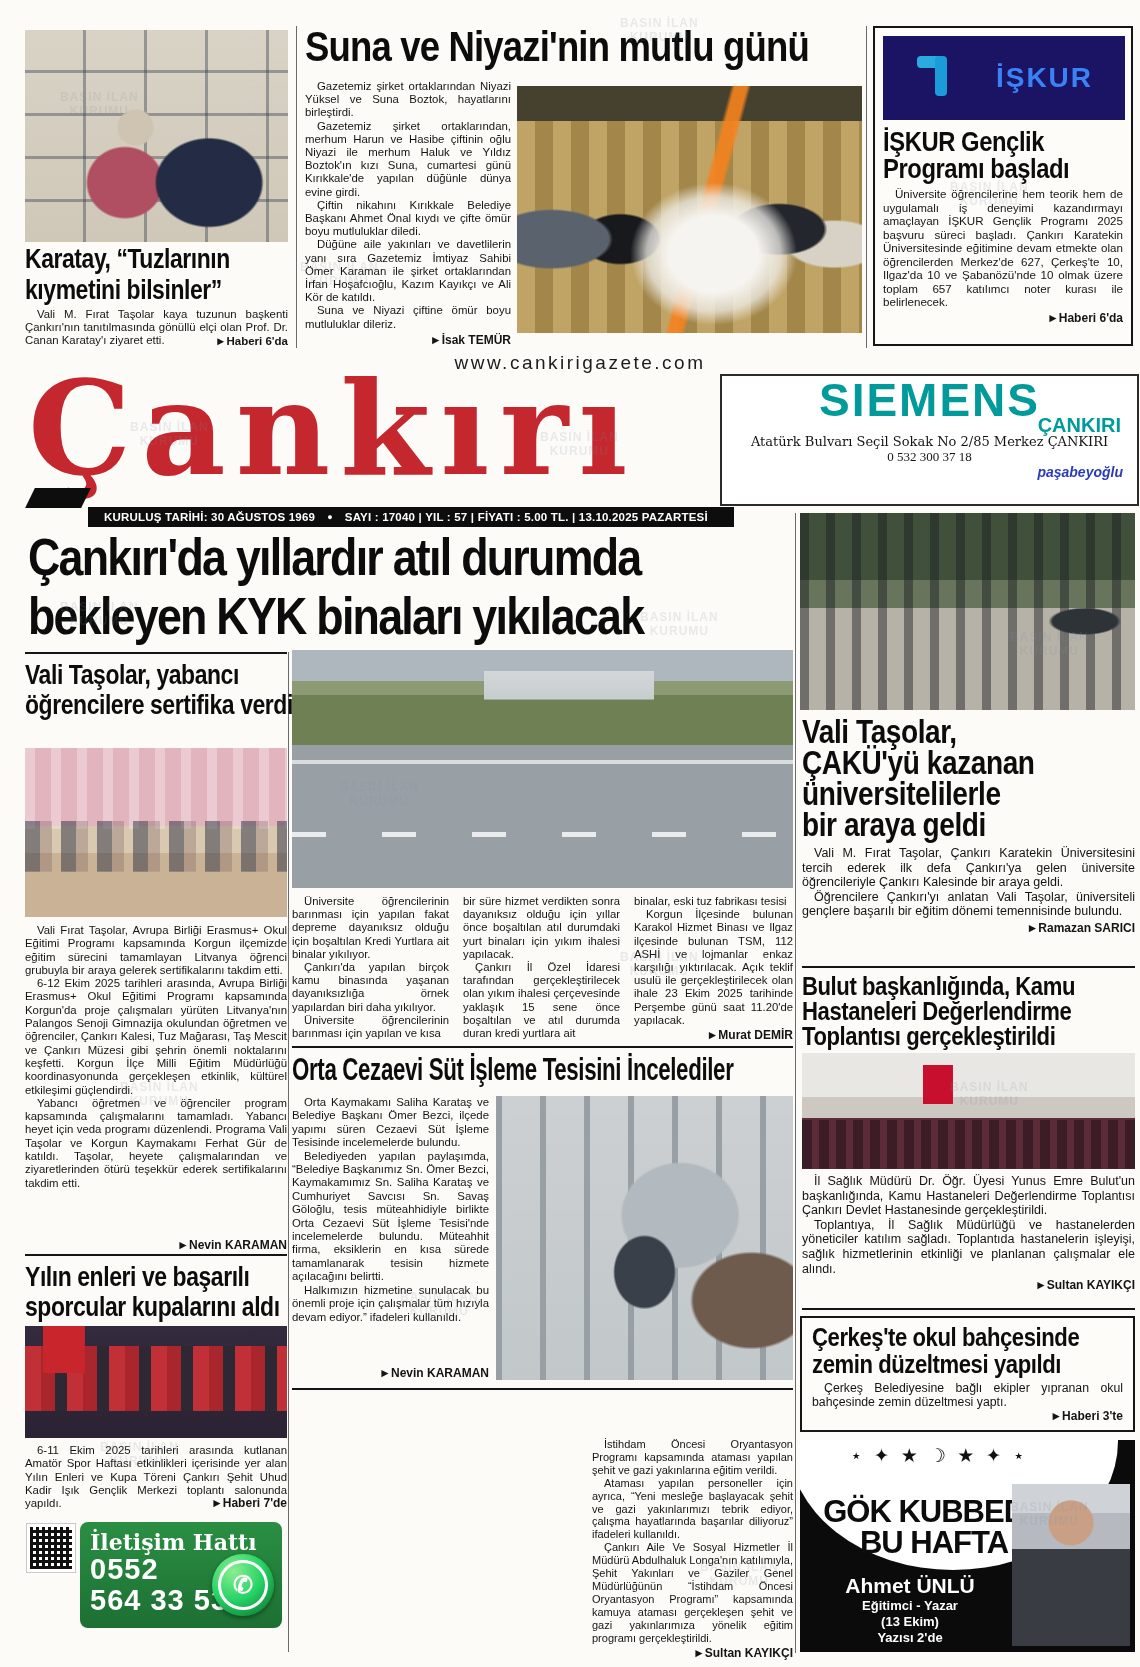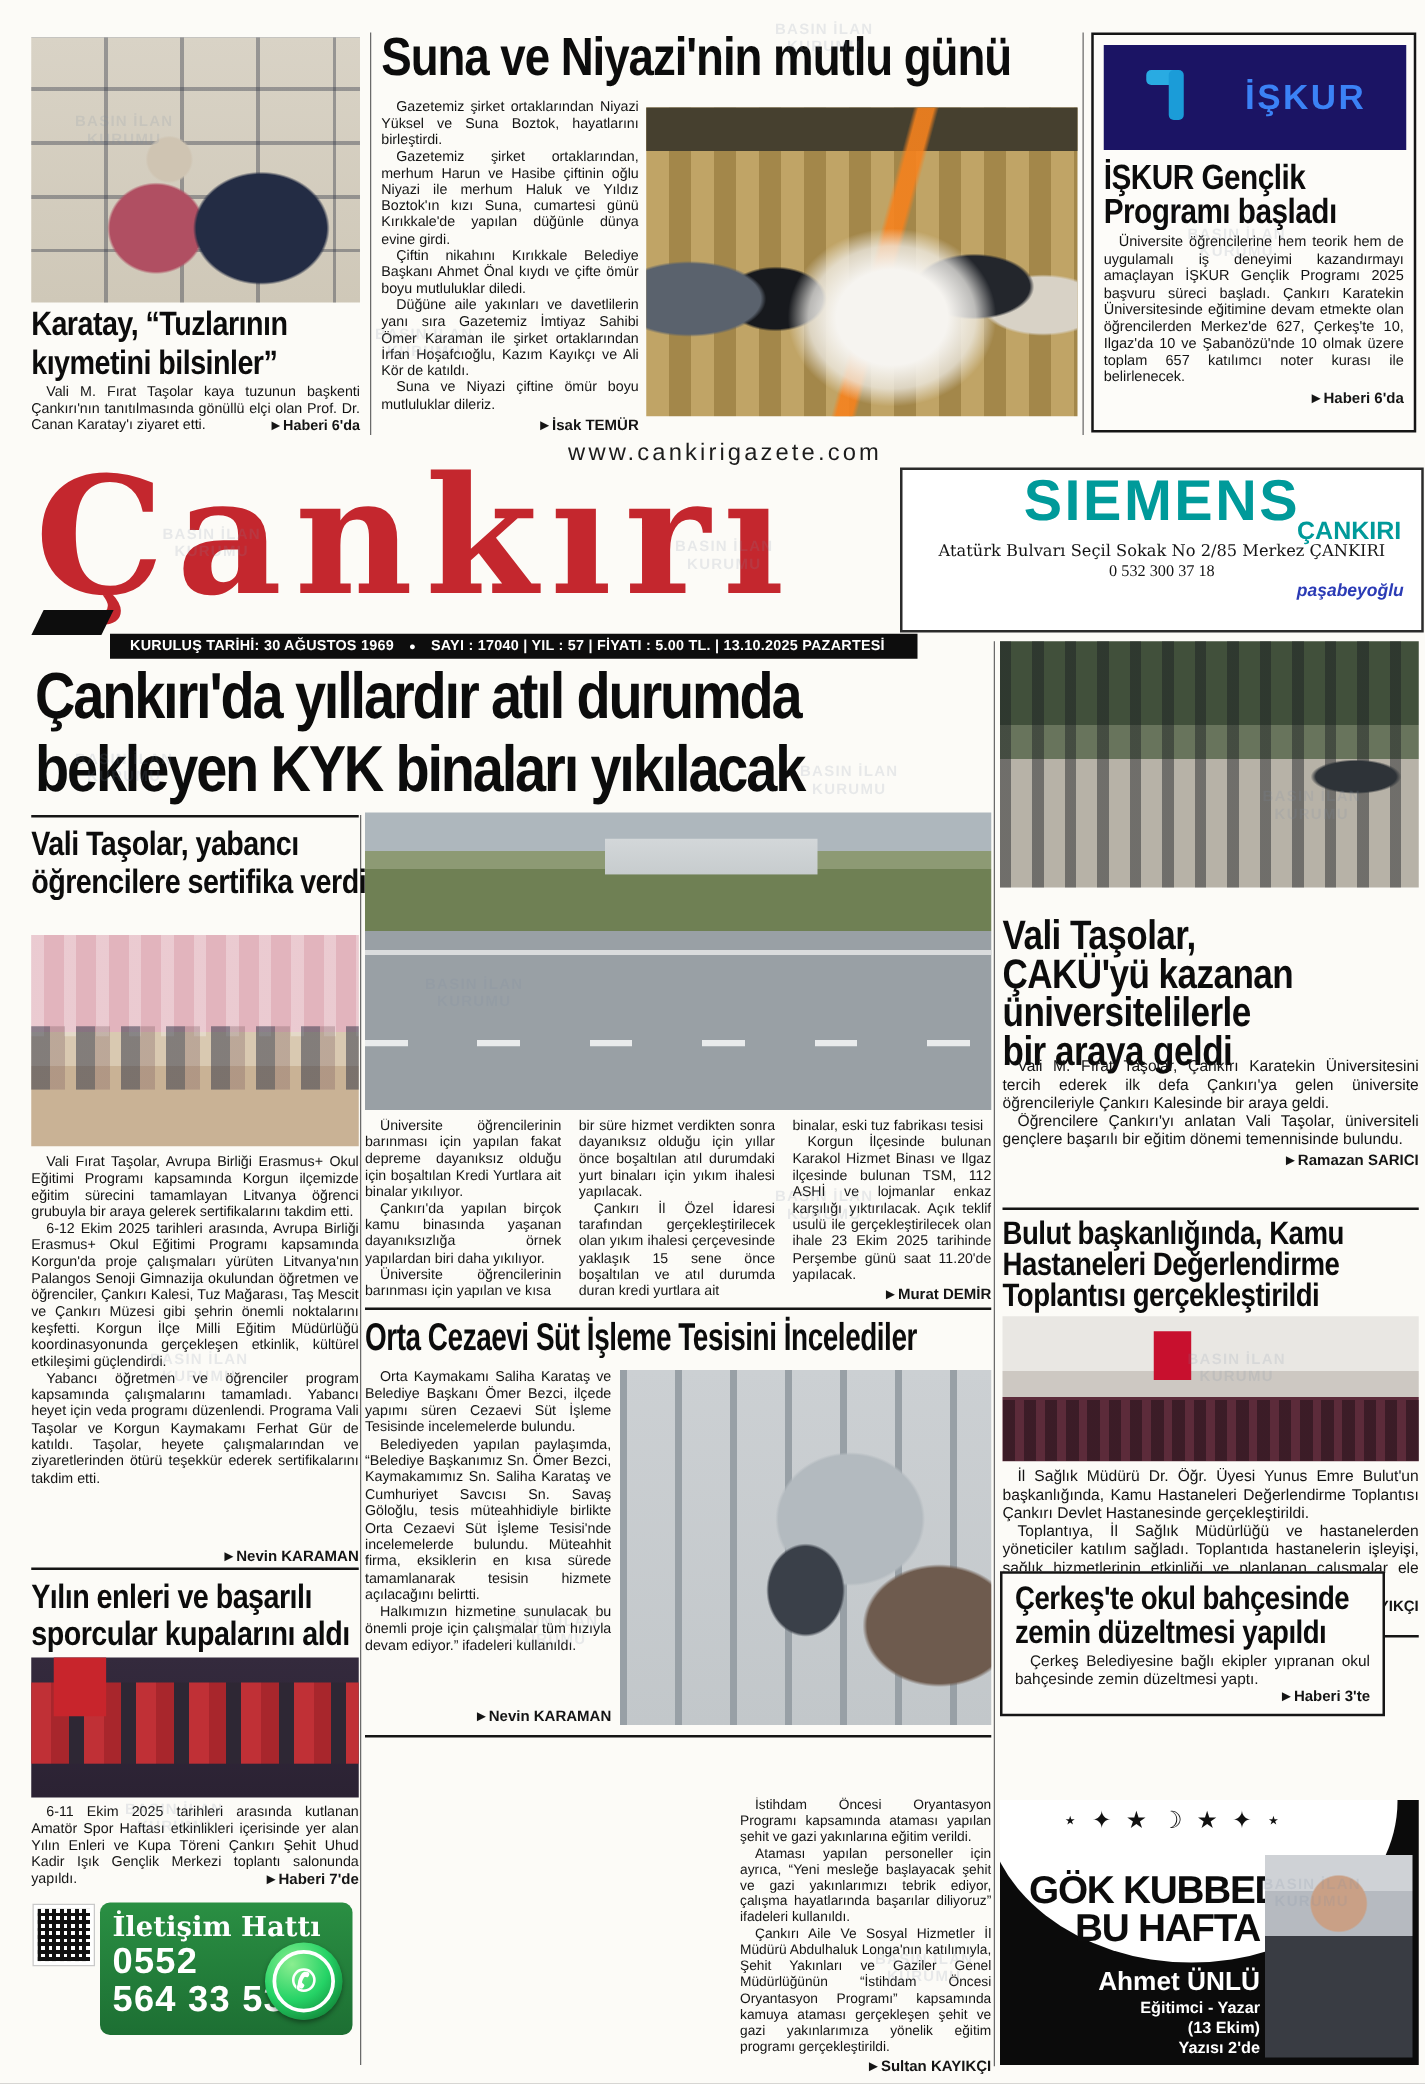--- a/index.html
+++ b/index.html
@@ -231,21 +231,21 @@
   <div class="photo" id="cez-photo" style="left:496px;top:1096px;width:297px;height:284px;"></div>
 
   <div class="rule" style="left:292px;top:1388px;width:501px;height:2px;"></div>
   <div class="ab body" style="left:592px;top:1438px;width:201px;height:206px;font-size:11px;line-height:12.9px;overflow:hidden;">
     <p>İstihdam Öncesi Oryantasyon Programı kapsamında ataması yapılan şehit ve gazi yakınlarına eğitim verildi.</p>
     <p>Ataması yapılan personeller için ayrıca, “Yeni mesleğe başlayacak şehit ve gazi yakınlarımızı tebrik ediyor, çalışma hayatlarında başarılar diliyoruz” ifadeleri kullanıldı.</p>
     <p>Çankırı Aile Ve Sosyal Hizmetler İl Müdürü Abdulhaluk Longa'nın katılımıyla, Şehit Yakınları ve Gaziler Genel Müdürlüğünün “İstihdam Öncesi Oryantasyon Programı” kapsamında kamuya ataması gerçekleşen şehit ve gazi yakınlarımıza yönelik eğitim programı gerçekleştirildi.</p>
   </div>
   <div class="ab byline" style="left:592px;top:1644px;width:201px;">►Sultan KAYIKÇI</div>
 
-  <h2 class="hl ab" style="left:802px;top:716px;width:333px;font-size:33px;line-height:31px;margin-top:16px;">
+  <h2 class="hl ab" style="left:802px;top:716px;width:333px;font-size:33px;line-height:31px;">
     <span class="hl-line">Vali Taşolar,</span>
     <span class="hl-line">ÇAKÜ'yü kazanan</span>
     <span class="hl-line">üniversitelilerle</span>
     <span class="hl-line">bir araya geldi</span>
   </h2>
   <div class="ab body" style="left:802px;top:846px;width:333px;font-size:12.5px;line-height:14.6px;">
     <p>Vali M. Fırat Taşolar, Çankırı Karatekin Üniversitesini tercih ederek ilk defa Çankırı'ya gelen üniversite öğrencileriyle Çankırı Kalesinde bir araya geldi.</p>
     <p>Öğrencilere Çankırı'yı anlatan Vali Taşolar, üniversiteli gençlere başarılı bir eğitim dönemi temennisinde bulundu.</p>
     <div class="byline">►Ramazan SARICI</div>
   </div>
@@ -256,40 +256,40 @@
     <span class="hl-line">Toplantısı gerçekleştirildi</span>
   </h2>
   <div class="photo" id="bulut-photo" style="left:802px;top:1053px;width:333px;height:116px;"></div>
   <div class="ab body" style="left:802px;top:1174px;width:333px;font-size:12.5px;line-height:14.6px;">
     <p>İl Sağlık Müdürü Dr. Öğr. Üyesi Yunus Emre Bulut'un başkanlığında, Kamu Hastaneleri Değerlendirme Toplantısı Çankırı Devlet Hastanesinde gerçekleştirildi.</p>
     <p>Toplantıya, İl Sağlık Müdürlüğü ve hastanelerden yöneticiler katılım sağladı. Toplantıda hastanelerin işleyişi, sağlık hizmetlerinin etkinliği ve planlanan çalışmalar ele alındı.</p>
     <div class="byline">►Sultan KAYIKÇI</div>
   </div>
   <div class="rule" style="left:802px;top:1308px;width:333px;height:1.5px;"></div>
 
-  <div class="ab boxed" style="left:800px;top:1257px;width:308px;height:116px;padding:6px 10px;box-sizing:border-box;">
+  <div class="ab boxed" style="left:800px;top:1316px;width:335px;height:116px;padding:6px 10px;box-sizing:border-box;">
     <h2 class="hl" style="font-size:26px;line-height:27px;">
       <span class="hl-line">Çerkeş'te okul bahçesinde</span>
       <span class="hl-line">zemin düzeltmesi yapıldı</span>
     </h2>
     <div class="body" style="font-size:12.3px;line-height:14.4px;margin-top:3px;">
       <p>Çerkeş Belediyesine bağlı ekipler yıpranan okul bahçesinde zemin düzeltmesi yaptı.</p>
     </div>
     <div class="byline" style="margin-top:-1px;">►Haberi 3'te</div>
   </div>
 
   <div class="ab" id="gok-ad" style="left:800px;top:1440px;width:335px;height:212px;">
     <div id="gok-dome"></div>
     <div class="ab" style="top:4px;left:14px;width:250px;text-align:center;color:#111;font-size:19px;letter-spacing:3px;">⋆ ✦ ★ ☽ ★ ✦ ⋆</div>
     <div class="ab" style="top:56px;left:6px;width:256px;text-align:center;">
       <div class="hl" style="font-size:31px;line-height:31px;letter-spacing:-1px;">GÖK KUBBEDE</div>
       <div class="hl" style="font-size:31px;line-height:31px;letter-spacing:-1px;">BU HAFTA</div>
     </div>
     <div class="photo" id="unlu-photo" style="right:5px;top:44px;width:118px;height:162px;"></div>
-    <div class="ab" style="left:12px;bottom:6px;width:196px;text-align:right;color:#fff;">
+    <div class="ab" style="left:12px;bottom:6px;width:196px;text-align:center;color:#fff;">
       <div style="font-size:21px;font-weight:bold;line-height:24px;">Ahmet ÜNLÜ</div>
       <div style="font-size:13px;font-weight:bold;line-height:16px;">Eğitimci - Yazar</div>
       <div style="font-size:13px;font-weight:bold;line-height:16px;">(13 Ekim)</div>
       <div style="font-size:13px;font-weight:bold;line-height:16px;">Yazısı 2'de</div>
     </div>
   </div>
 
   <span class="wm" style="left:60px;top:90px;">BASIN İLAN
 KURUMU</span>
   <span class="wm" style="left:620px;top:16px;">BASIN İLAN

